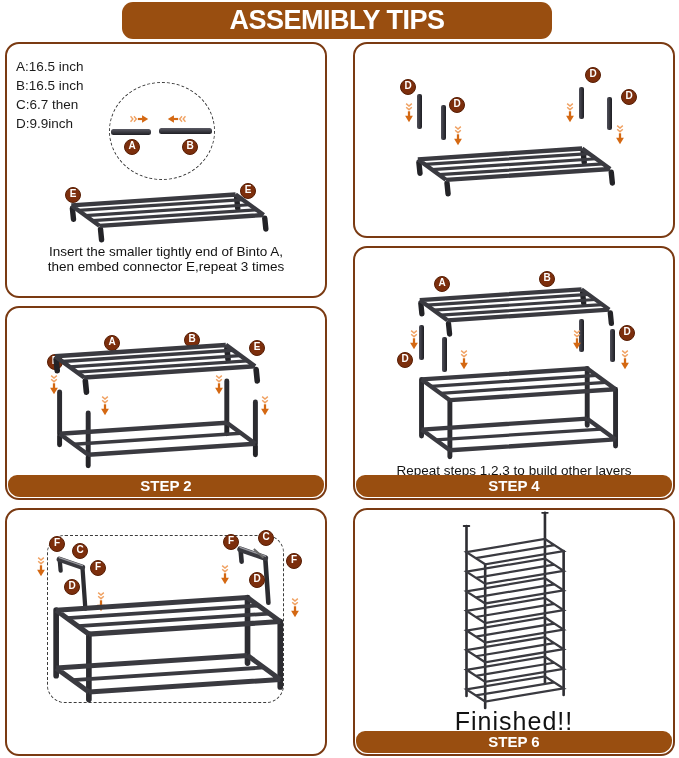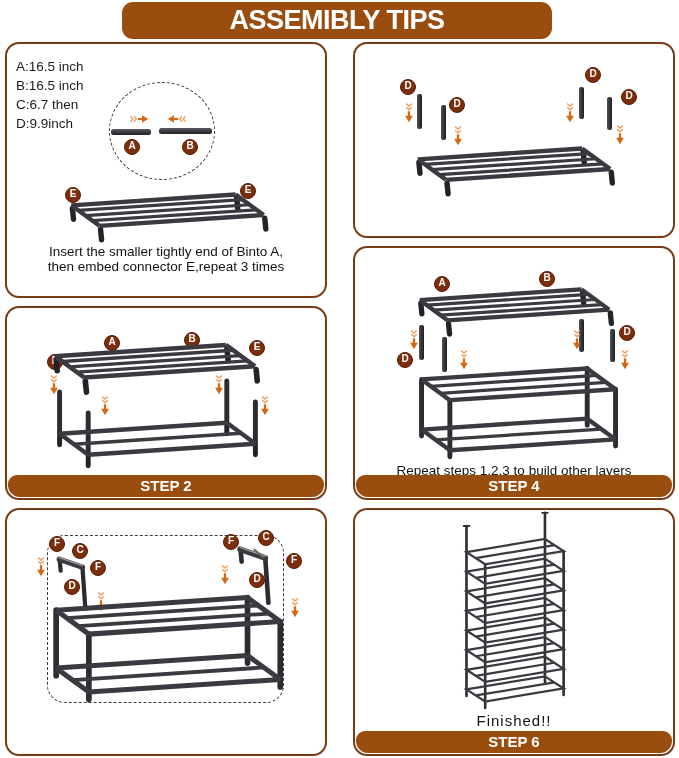--- a/index.html
+++ b/index.html
@@ -11,21 +11,21 @@
   .panel{position:absolute;background:#ffffff;border:2px solid #7a3a12;
          border-radius:14px;box-sizing:border-box;}
   .stepbar{position:absolute;left:1px;right:1px;bottom:1px;height:22px;
            background:#994e10;border-radius:9px 9px 12px 12px;color:#ffffff;
            font-weight:bold;font-size:15px;text-align:center;line-height:22px;}
   .badge{position:absolute;width:16px;height:16px;border-radius:50%;
          background:#7c2e0c;border:1.6px solid #571e05;box-sizing:border-box;
          color:#ffffff;font-size:10px;font-weight:bold;text-align:center;line-height:12.5px;}
   .cap{position:absolute;left:2px;right:2px;text-align:center;font-size:13.5px;
        color:#121212;line-height:14.8px;}
-  .fin{font-size:15px;line-height:22px;letter-spacing:1px;}
+  .fin{font-size:25px;line-height:22px;letter-spacing:1px;}
   .meas{position:absolute;left:9px;top:13px;font-size:13.5px;color:#1c1c1c;line-height:19px;}
   .pole{position:absolute;width:4.5px;border-radius:2px;
         background:linear-gradient(90deg,#50505a,#1d1d22);}
   .tube{position:absolute;border-radius:2.5px;
         background:linear-gradient(#5a5a64,#1f1f24);}
   .dcirc{position:absolute;border:1.6px dashed #3b3b3b;border-radius:50%;}
   .drect{position:absolute;border:1.6px dashed #3c3c3c;border-radius:18px;}
   .cline{position:absolute;width:13px;height:1.5px;background:#6b6b6b;
          transform:rotate(42deg);transform-origin:left center;}
   svg.ill{position:absolute;overflow:visible;}

